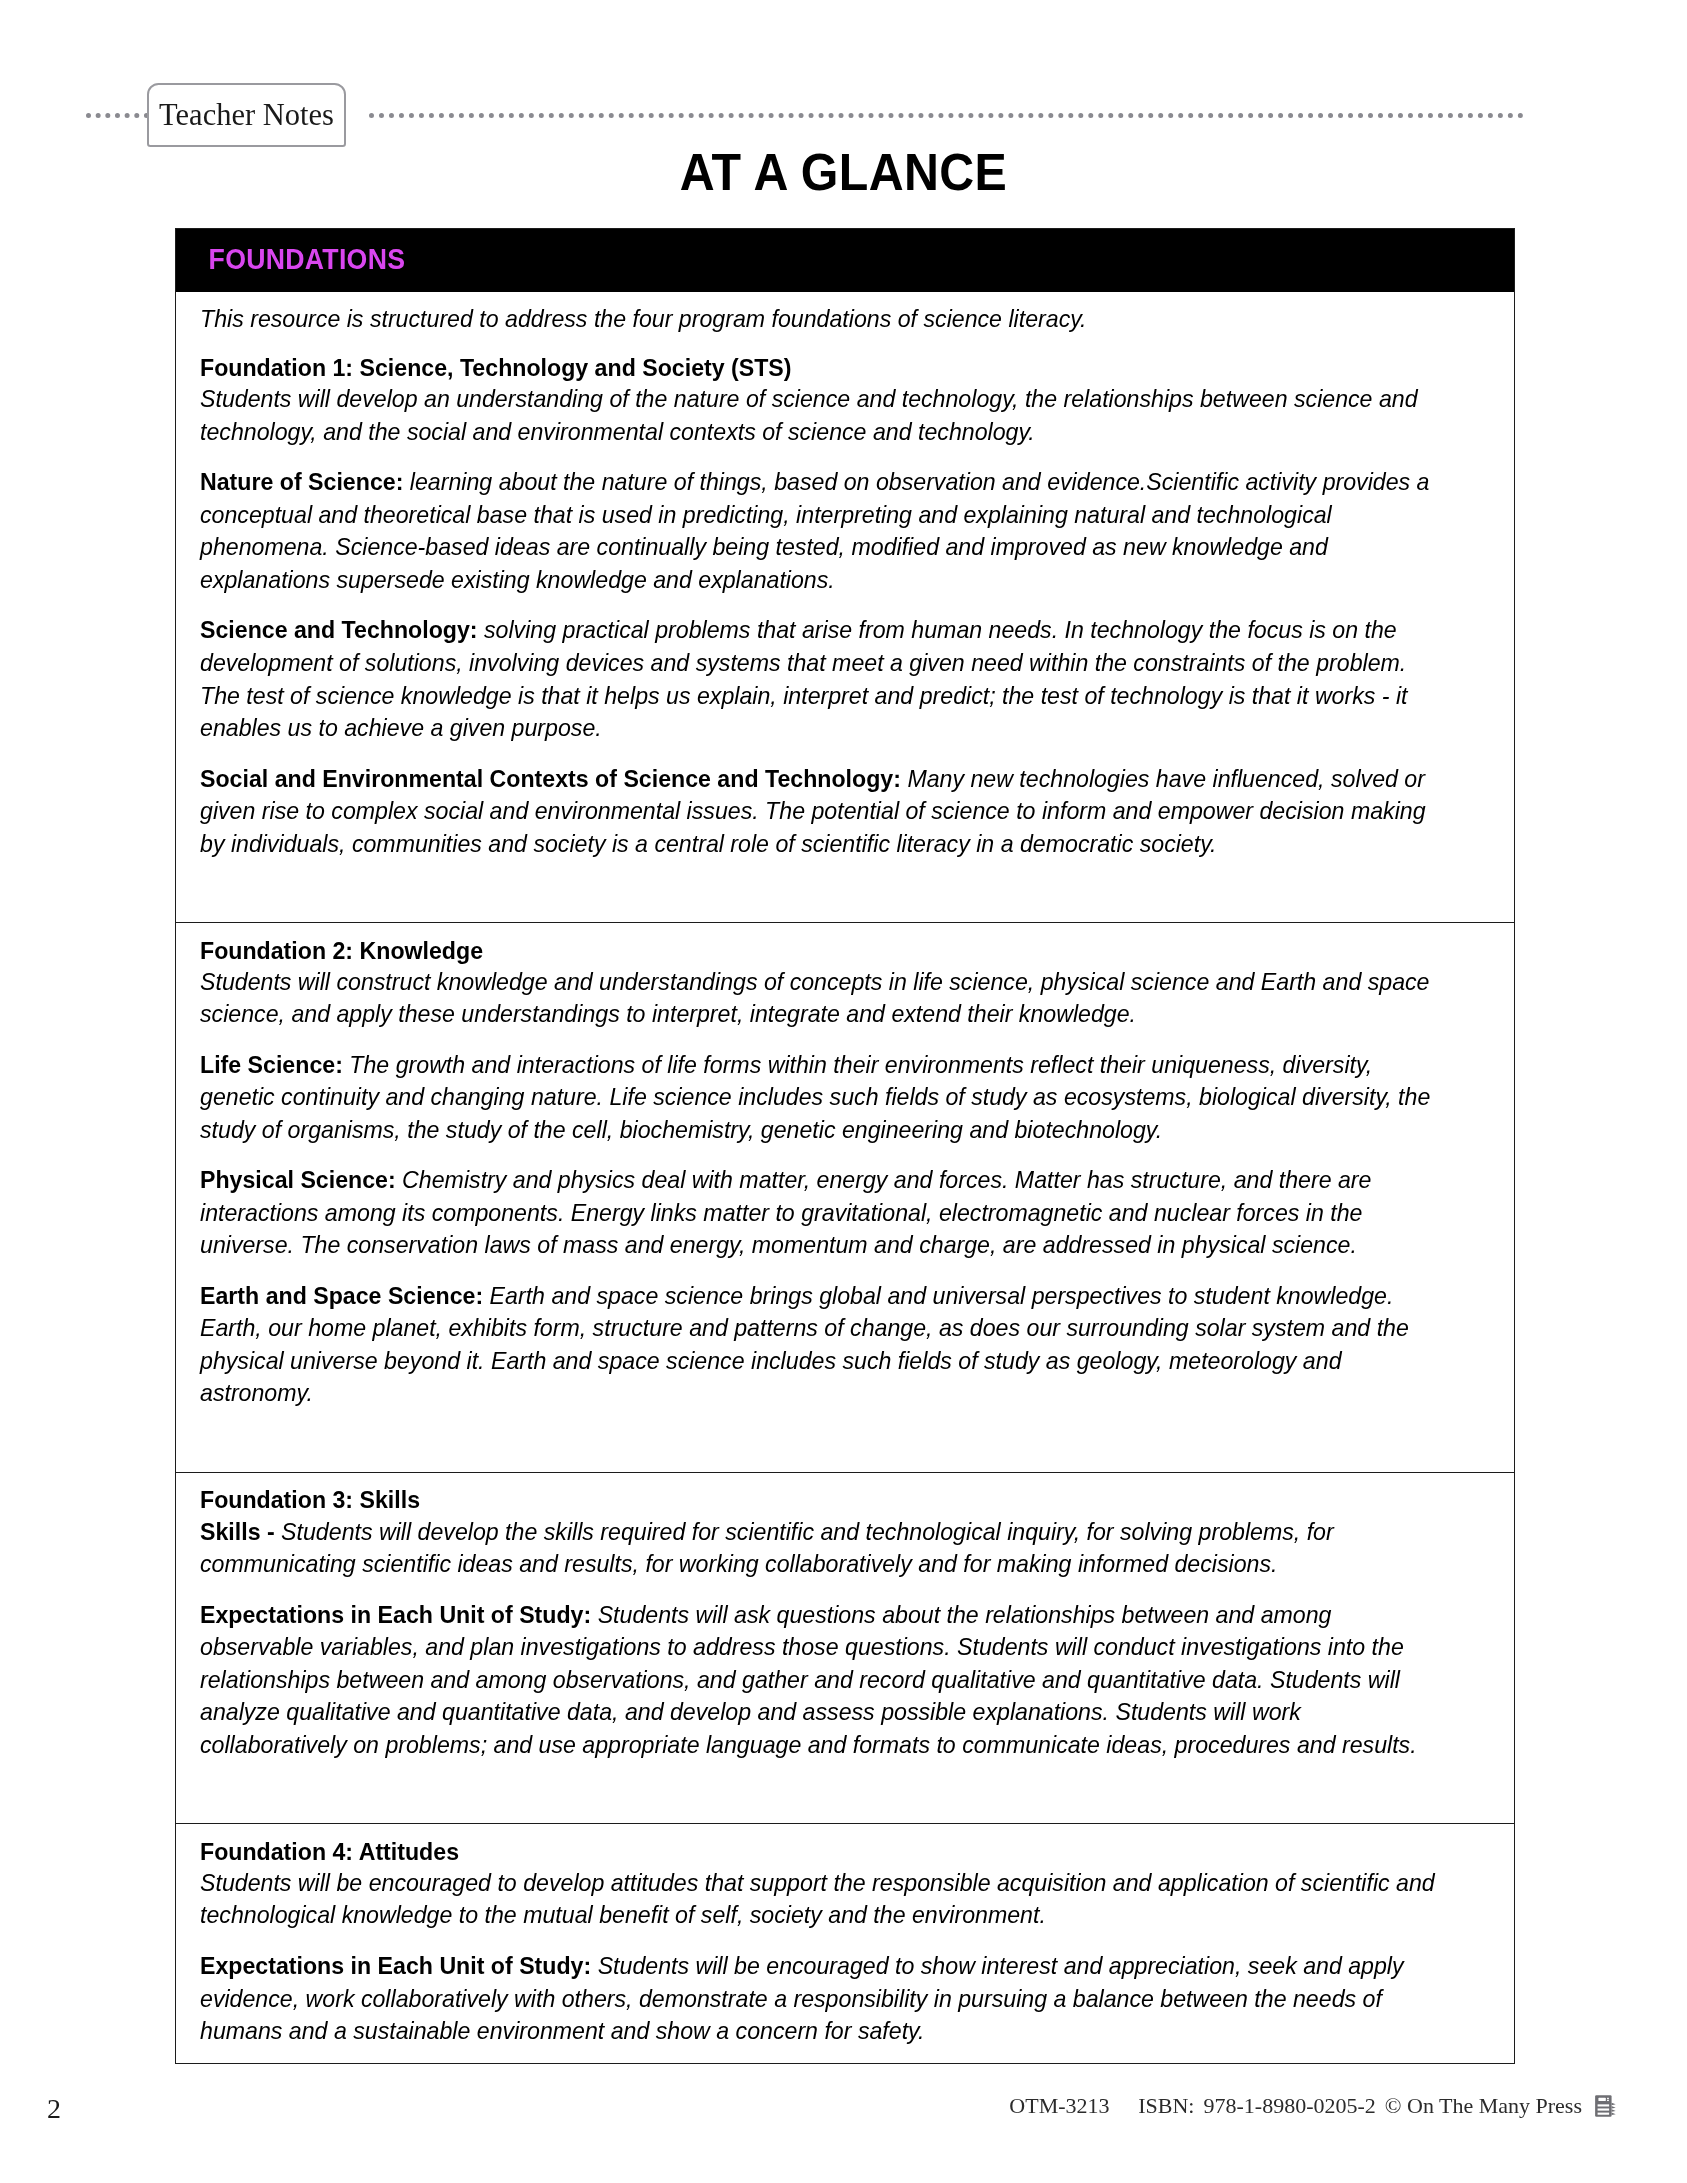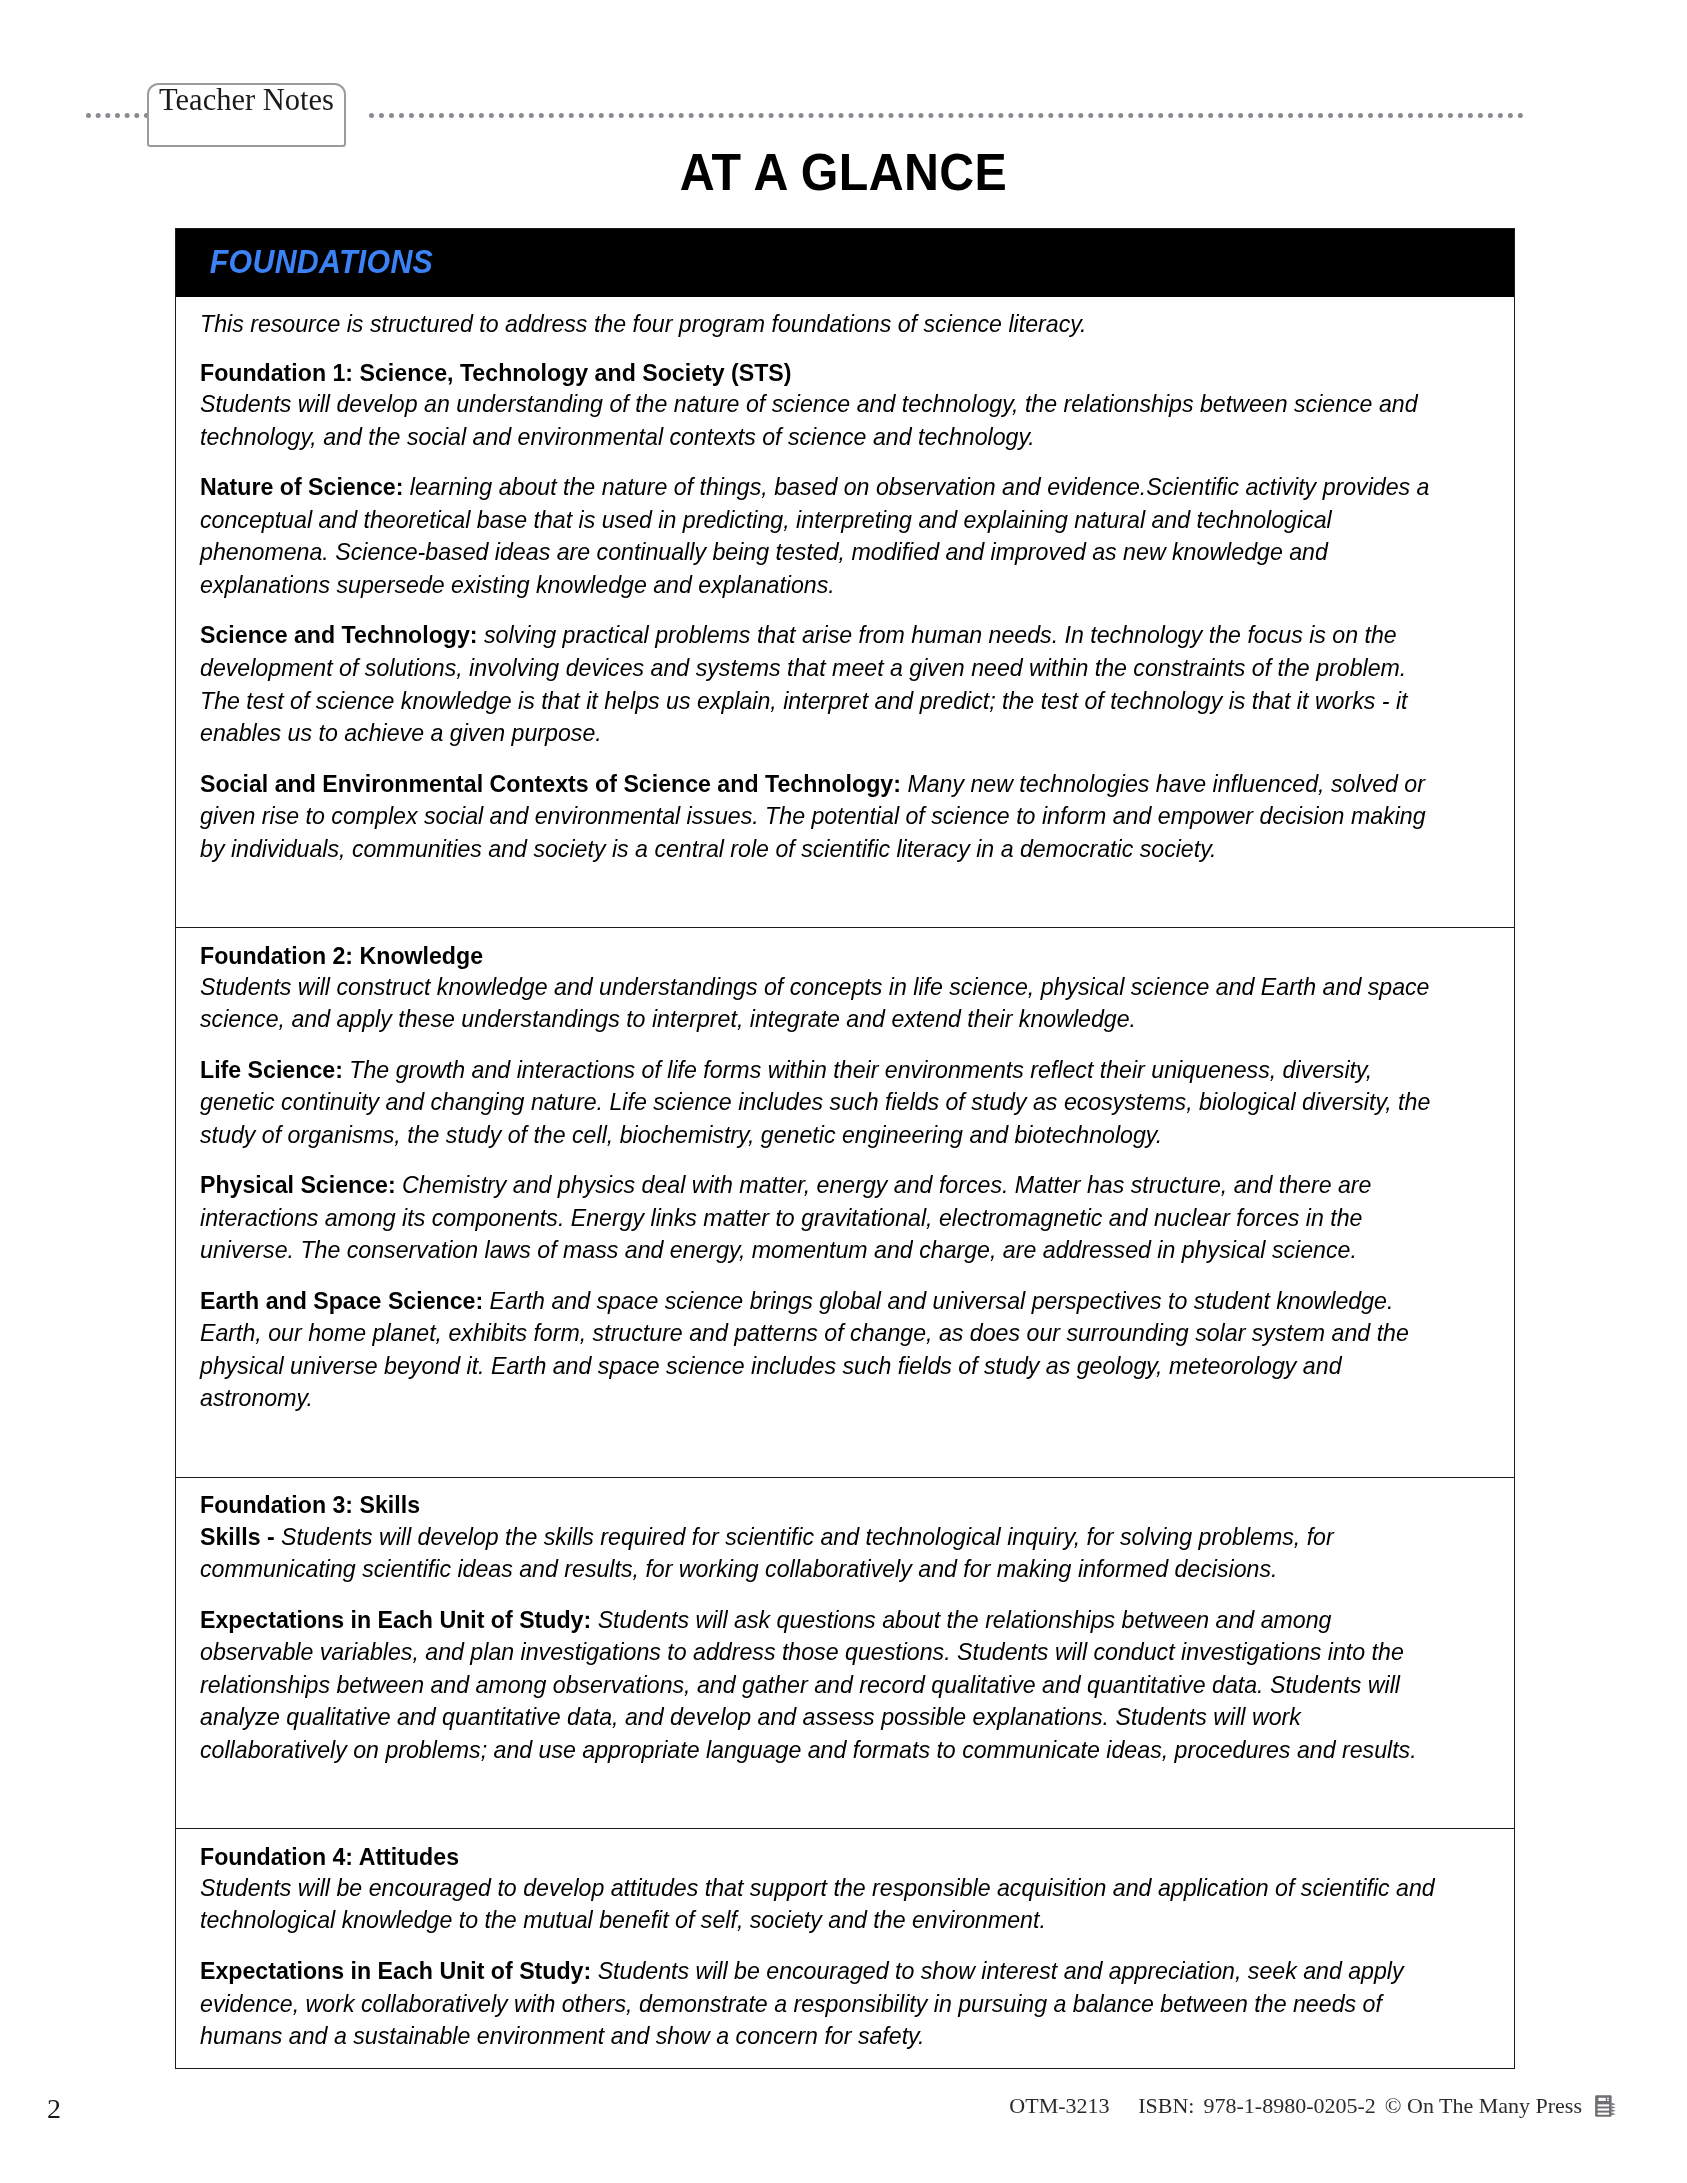--- a/index.html
+++ b/index.html
@@ -37,21 +37,21 @@
     position: absolute;
     left: 147px;
     top: 43px;
     width: 199px;
     height: 64px;
     box-sizing: border-box;
     border: 2.5px solid #9a9a9f;
     border-radius: 11.5px 11.5px 3.3px 3.3px;
     background: #ffffff;
     display: flex;
-    align-items: flex-start;
+    align-items: center;
     justify-content: center;
   }
   .header-tab-label {
     font-family: "Liberation Serif", serif;
     font-size: 30.5px;
     line-height: 1;
     color: #1a1a1a;
     white-space: nowrap;
   }
 
@@ -76,27 +76,26 @@
     left: 175px;
     top: 228px;
     width: 1340px;
     box-sizing: border-box;
     border: 1.6px solid #1c1c1c;
     background: #ffffff;
   }
 
   .section-head-bar {
     background: #000000;
-    color: #3b82f6;
-    font-weight: bold;
-    font-size: 33px;
+    color: #d946ef;
+    font-weight: bold;
+    font-size: 29px;
     letter-spacing: 0.3px;
     padding: 14px 0 15.7px 24px;
     transform-origin: left center;
-    font-style: italic;
   }
   .section-head-bar span { display: inline-block; transform: scaleX(0.92); }
 
   .fsection {
     padding: 11.5px 21.4px 15px 24px;
   }
   .fsection + .fsection {
     border-top: 1.6px solid #1c1c1c;
     margin-top: 47px;
   }

